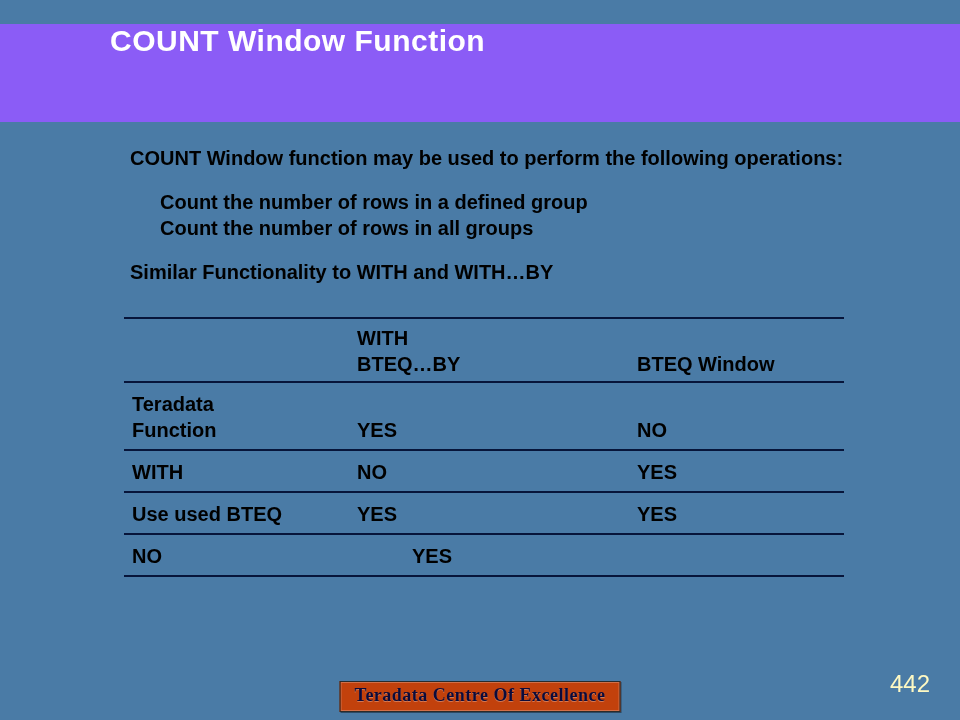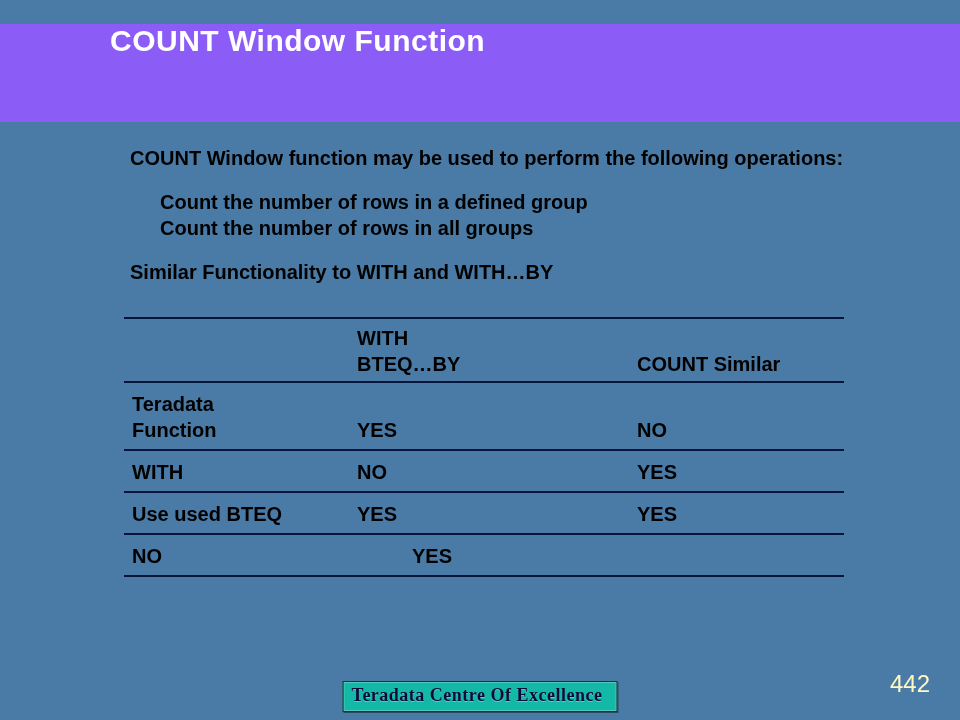--- a/index.html
+++ b/index.html
@@ -90,23 +90,23 @@
     bottom: 22px;
     color: #fef9c3;
     font-size: 24px;
     font-weight: normal;
   }
   .footer-badge {
     position: absolute;
     bottom: 8px;
     left: 50%;
     transform: translateX(-50%);
-    background: #14b8a6;
+    background: #c2410c;
     border: 1px solid #2b2b2b;
-    padding: 3px 14px 5px 8px;
+    padding: 3px 14px 5px 14px;
     box-shadow: 1px 1px 0 rgba(0,0,0,0.4), inset 0 0 0 1px rgba(255,255,255,0.25);
   }
   .footer-badge span {
     font-family: "Times New Roman", Georgia, serif;
     font-weight: bold;
     font-size: 18px;
     color: #0b0b3b;
     letter-spacing: 0.5px;
     text-shadow: 0 1px 0 rgba(255,255,255,0.3);
   }
@@ -133,21 +133,21 @@
 
     <div class="table">
       <div class="hrule"></div>
 
       <div class="trow header-row">
         <div class="c1"></div>
         <div class="c2 two-line">
           <span class="line">WITH</span>
           <span class="line">BTEQ…BY</span>
         </div>
-        <div class="c3" style="align-self:flex-end;">COUNT Similar</div>
+        <div class="c3" style="align-self:flex-end;">BTEQ Window</div>
       </div>
 
       <div class="hrule"></div>
 
       <div class="trow data-row">
         <div class="c1 two-line">
           <span class="line">Teradata</span>
           <span class="line">Function</span>
         </div>
         <div class="c2" style="align-self:flex-end;">YES</div>

